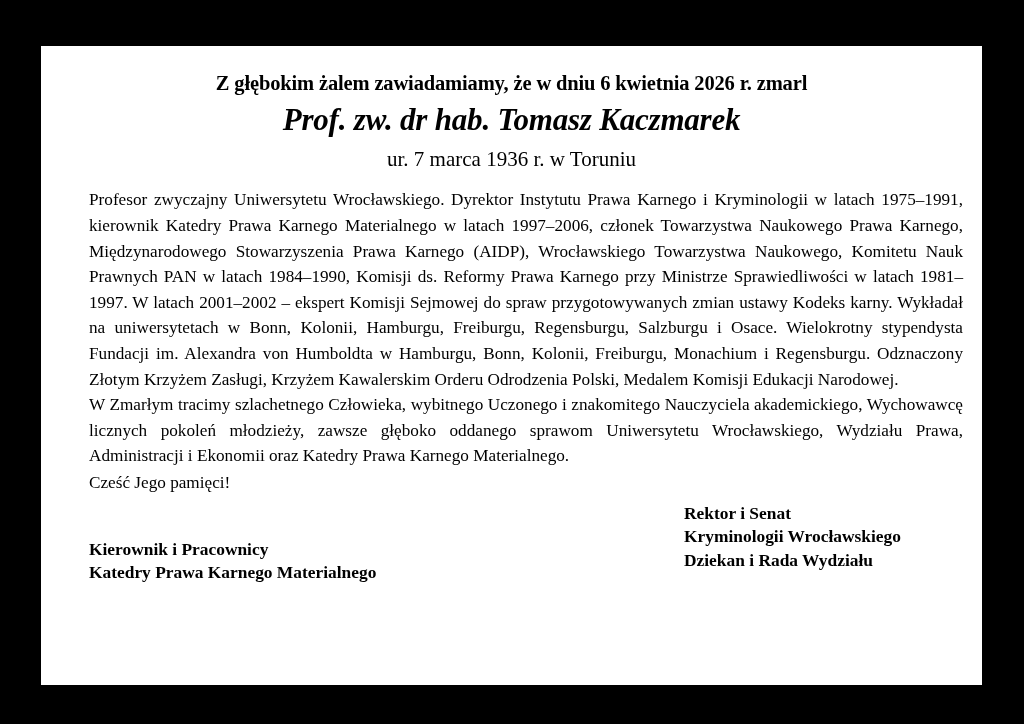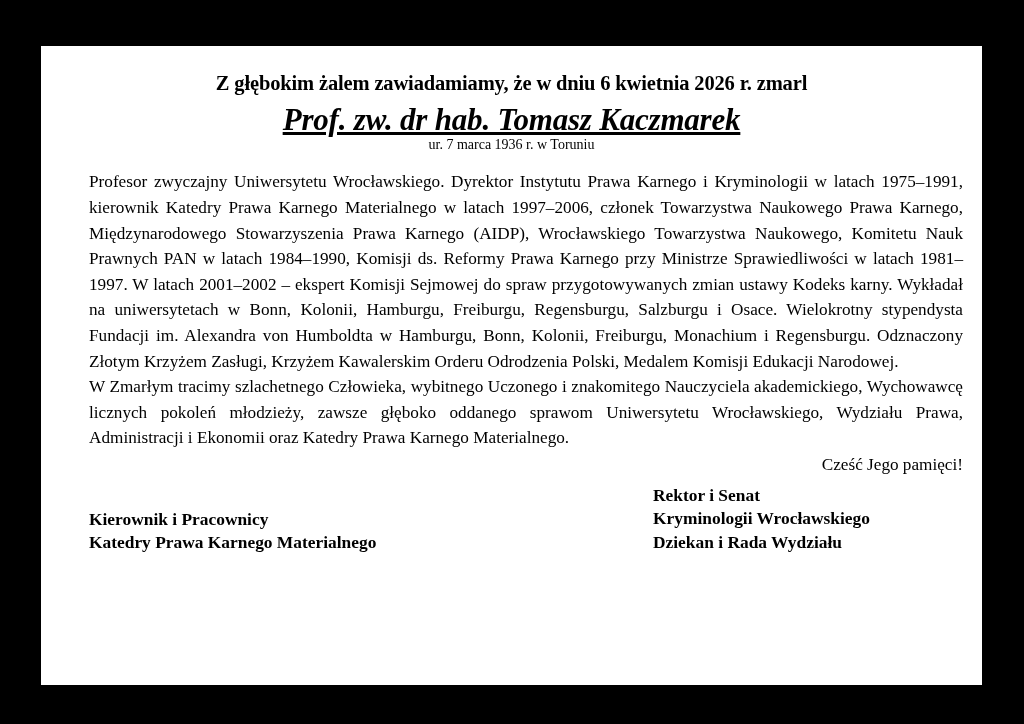--- a/index.html
+++ b/index.html
@@ -59,25 +59,25 @@
     letter-spacing: 0.5px;
   }
 
   .name-line {
     margin-top: 7px;
     font-size: 31px;
     font-weight: bold;
     font-style: italic;
     line-height: 1.12;
     letter-spacing: -0.2px;
-    text-decoration: underline;
   }
 
   .birth-line {
-    font-size: 14px;
+    margin-top: 10px;
+    font-size: 21px;
     font-weight: normal;
     line-height: 1.15;
   }
 
   
   .body-block {
     margin-top: 16px;
     padding: 0 19px 0 48px;
     font-size: 17.2px;
     line-height: 25.6px;
@@ -88,21 +88,21 @@
     text-align: justify;
     text-justify: inter-word;
   }
 
   .para-bio { }
 
   .para-tribute { }
 
   .homage-line {
     margin: 0;
-    text-align: right;
+    text-align: left;
     line-height: 25.6px;
     padding-top: 1px;
   }
 
   .funeral-para {
     margin: 0;
     padding-top: 24px;
     font-style: italic;
     text-align: justify;
     text-justify: inter-word;
@@ -113,33 +113,33 @@
   
   .signature-area {
     position: relative;
     margin-top: 6px;
     padding: 0 19px 0 48px;
     min-height: 104px;
   }
 
   .sig-right {
     position: absolute;
-    left: 612px;
+    left: 643px;
     top: 0;
     text-align: left;
     font-size: 17.4px;
     font-weight: bold;
     line-height: 23.5px;
     white-space: nowrap;
   }
 
   .sig-left {
     position: absolute;
     left: 48px;
-    top: 24px;
+    top: 36px;
     text-align: left;
     font-size: 17.4px;
     font-weight: bold;
     line-height: 23.5px;
     white-space: nowrap;
   }
 
   .sig-line { display: block; }
 </style>
 </head>

